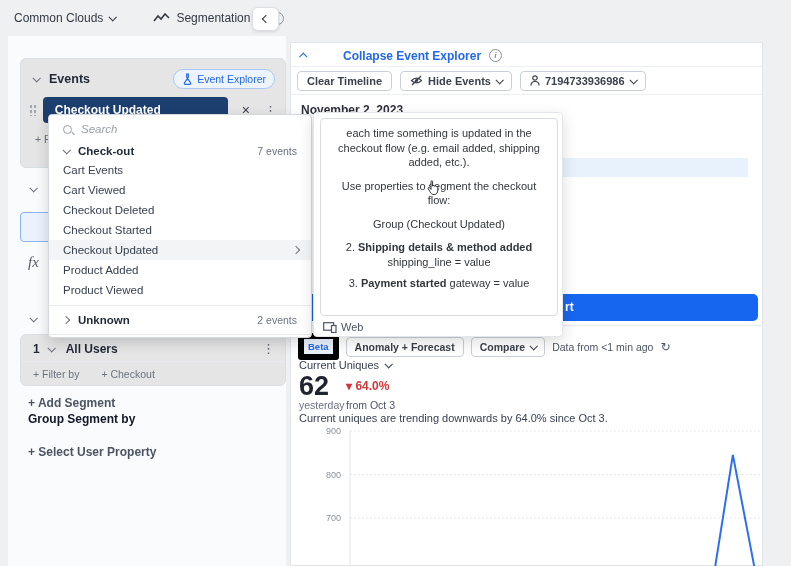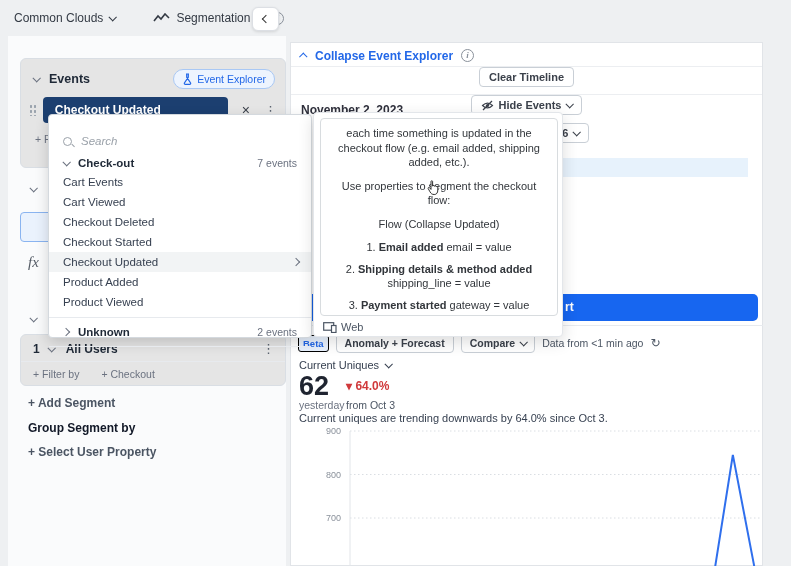--- a/index.html
+++ b/index.html
@@ -63,52 +63,52 @@
   .seg-row1 { display:flex; align-items:center; padding:6px 10px 5px 12px; border-bottom:1px solid #e7eaee; }
   .seg-row2 { display:flex; gap:22px; padding:6px 12px; font-size:10.5px; color:#6b7280; }
   .seg-name { font-weight:bold; color:#1f2937; margin-left:12px; font-size:12px; }
   .left-link { position:absolute; left:20px; font-size:12px; color:#4b5563; font-weight:bold; }
 
   
   .right-panel { position:absolute; left:290px; top:42px; width:473px; height:524px;
     background:#fff; border:1px solid #e1e4e8; }
   .rp-head { height:22px; display:flex; align-items:center; gap:8px; padding:0 10px;
     border-bottom:1px solid #eceef1; color:#2368e8; margin-top:2px;}
-  .rp-head-label { font-size:12px; font-weight:bold; color:#2368e8; }
+  .rp-head-label { font-size:12px; font-weight:bold; color:#2368e8;margin-left:28px; }
   .rp-toolbar { height:28px; display:flex; align-items:center; gap:8px; padding:0 6px;
-    border-bottom:1px solid #eceef1;flex-direction:column; }
+    border-bottom:1px solid #eceef1; }
   .date-label { font-weight:bold; color:#30313d; font-size:12px; padding:8px 0 0 10px; }
   .hl-bar { position:absolute; left:210px; top:115px; width:247px; height:19px; background:#e7f2fc; }
   .primary-btn { position:absolute; left:8px; top:251px; width:459px; height:27px;
     background:#1766f0; border-radius:5px; color:#fff; font-weight:bold; font-size:12px; }
   .primary-btn span { position:absolute; left:266px; top:6px; }
   .section-sep { position:absolute; left:0; top:282px; width:473px; border-top:1px solid #e7eaee; }
 
   .chart-controls { position:absolute; left:7px; top:290px; display:flex; align-items:center; gap:7px; }
-  .beta-chip { background:#e8f1fd; border:1px solid #000000; color:#2368e8; font-size:9.5px;
+  .beta-chip { background:#e8f1fd; border:6px solid #000000; color:#2368e8; font-size:9.5px;
     font-weight:bold; border-radius:3px; padding:2px 4px; }
   .small-btn { border:1px solid #c9cfd6; border-radius:4px; background:#fff; font-size:10.5px;
     color:#3b414b; padding:3px 8px; display:flex; align-items:center; gap:5px; font-weight:bold;}
   .freshness { font-size:10.5px; color:#4b5563; }
   .refresh-ic { font-family:"DejaVu Sans", sans-serif; color:#4b5563; font-size:12px; }
 
   .metric-label { position:absolute; left:8px; top:316px; font-size:11px; color:#374151;
     display:flex; align-items:center; gap:6px; }
   .metric-value { position:absolute; left:8px; top:328px; font-size:27px; font-weight:bold; color:#1f2430; }
   .metric-change { position:absolute; left:55px; top:336px; font-size:12px; font-weight:bold; color:#d0393b; }
   .metric-period { position:absolute; left:8px; top:356px; font-size:10.5px; color:#6b7280; }
   .metric-from { position:absolute; left:55px; top:356px; font-size:10.5px; color:#4b5563; }
   .metric-summary { position:absolute; left:8px; top:369px; font-size:11px; color:#374151; }
   .uniques-chart { position:absolute; left:2px; top:382px; }
   .tick-label { font-size:9px; fill:#8a919b; }
 
   
   .dropdown { position:absolute; left:48px; top:114px; width:264px; height:224px; background:#fff;
     border:1px solid #d4d9de; border-radius:4px; box-shadow:0 5px 14px rgba(0,0,0,.16); z-index:20; }
-  .search-row { display:flex; align-items:center; gap:9px; padding:20px 12px 6px 14px; }
+  .search-row { display:flex; align-items:center; gap:9px; padding:8px 12px 6px 14px; }
   .search-ic { position:relative; width:9px; height:9px; border:1.4px solid #9aa1a9; border-radius:50%; }
   .search-ic::after { content:""; position:absolute; left:7px; top:7px; width:4px; height:1.4px;
     background:#9aa1a9; transform:rotate(45deg); }
   .search-input { border:none; outline:none; font-style:italic; font-size:11.5px; color:#374151;
     width:200px; font-family:"Liberation Sans", sans-serif; }
   .search-input::placeholder { color:#9aa1a9; }
   .dd-group { display:flex; align-items:center; padding:0 14px; height:19px; }
   .dd-group .g-label { font-weight:bold; color:#1f2937; font-size:11.5px; margin-left:9px; }
   .dd-count { margin-left:auto; font-size:10.5px; color:#6b7280; }
   .dd-item { display:flex; align-items:center; height:20px; padding:0 12px 0 14px;
@@ -187,21 +187,21 @@
       <span class="seg-name">All Users</span>
       <span class="kebab" style="margin-left:auto">⋮</span>
     </div>
     <div class="seg-row2">
       <span>+ Filter by</span>
       <span>+ Checkout</span>
     </div>
   </div>
 
   <span class="left-link" style="top:360px">+ Add Segment</span>
-  <span class="left-link" style="top:385px; color:#111827">Group Segment by</span>
+  <span class="left-link" style="top:376px; color:#111827">Group Segment by</span>
   <span class="left-link" style="top:409px">+ Select User Property</span>
 </div>
 
 <div class="right-panel">
   <div class="rp-head">
     <span class="chev up" style="color:#2368e8"></span>
     <span class="rp-head-label">Collapse Event Explorer</span>
     <span class="info-ic">i</span>
   </div>
   <div class="rp-toolbar">
@@ -296,24 +296,21 @@
     <span class="g-label">Unknown</span>
     <span class="dd-count">2 events</span>
   </div>
   <div class="dd-divider"></div>
 </div>
 
 <div class="hovercard">
   <div class="hc-inner">
     <div class="hc-p">each time something is updated in the checkout flow (e.g. email added, shipping added, etc.).</div>
     <div class="hc-p">Use properties to segment the checkout flow:</div>
-    <div class="hc-p">Flow (Collapse Updated)</div>
-    <div class="hc-li">
-      <span>1.</span> <b>Email added</b> <span>email = value</span>
-    </div>
+    <div class="hc-p">Group (Checkout Updated)</div>
     <div class="hc-li">
       <span>2.</span> <b>Shipping details &amp; method added</b> <span>shipping_line = value</span>
     </div>
     <div class="hc-li">
       <span>3.</span> <b>Payment started</b> <span>gateway = value</span>
     </div>
 
   </div>
   <div class="hc-platform">
     <svg width="15" height="11" viewBox="0 0 15 11">

